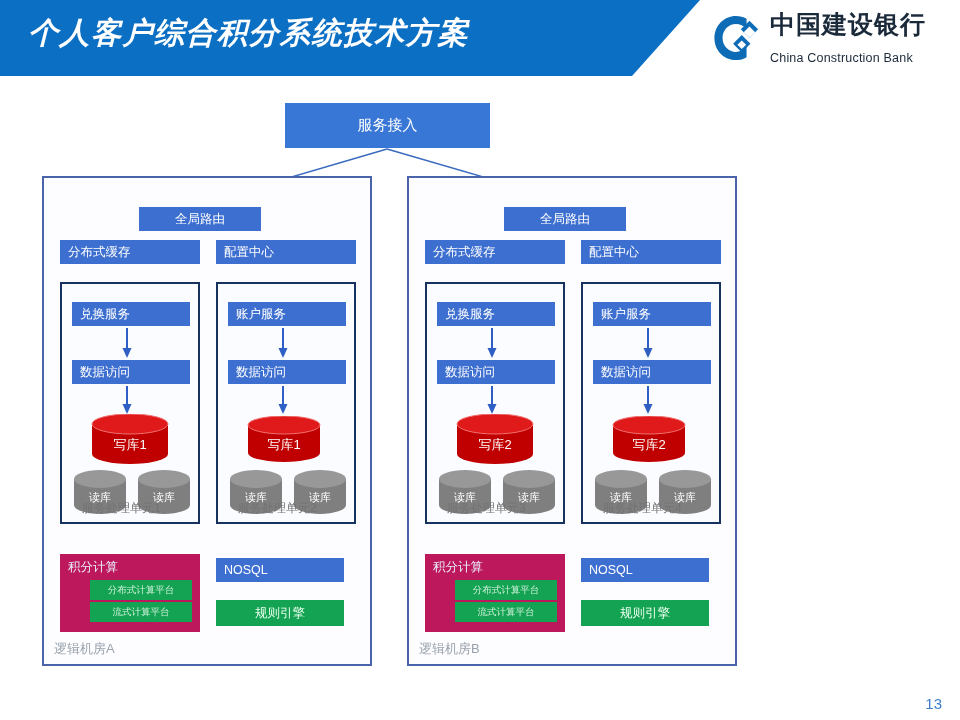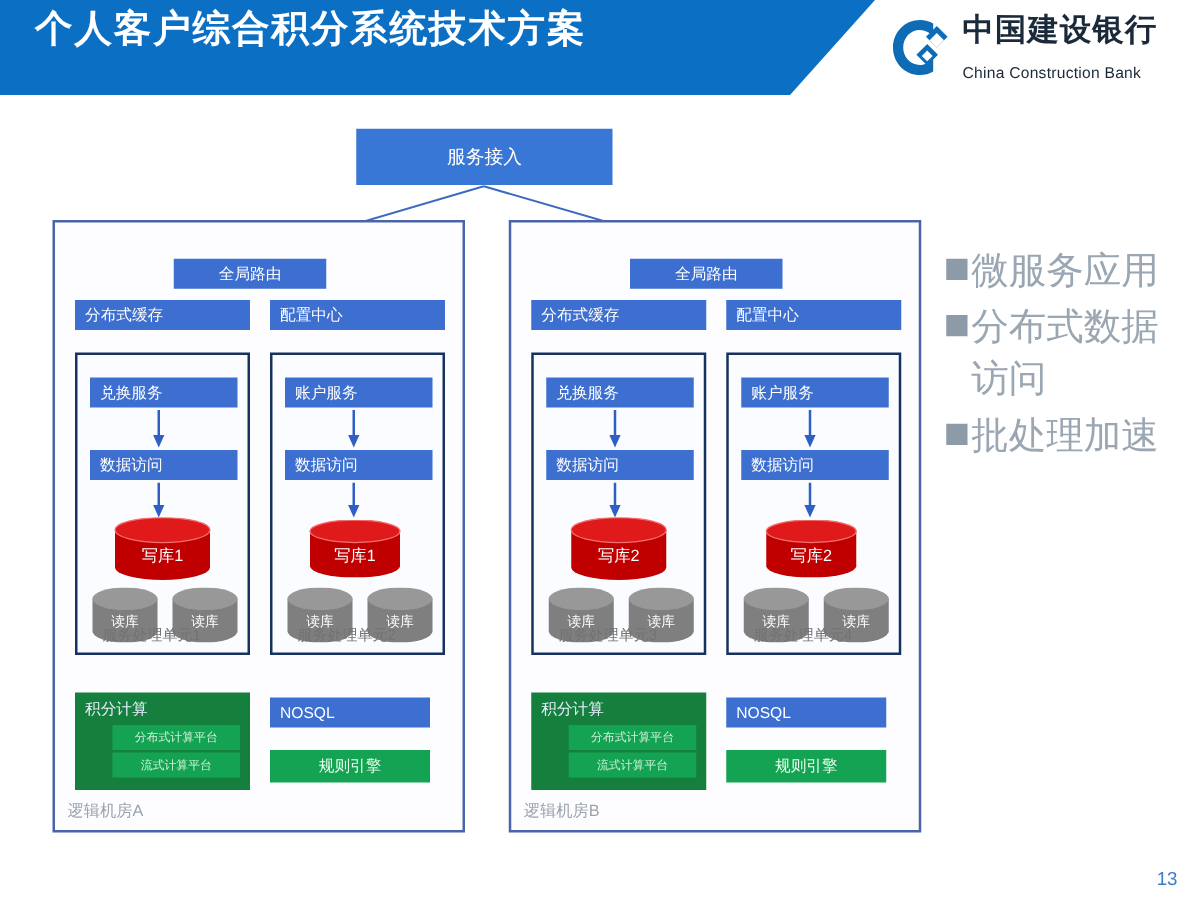--- a/index.html
+++ b/index.html
@@ -11,23 +11,23 @@
   }
   #slide { position: relative; width: 960px; height: 720px; background: #fff; }
 
   
   .header-band {
     position: absolute; left: 0; top: 0; width: 960px; height: 76px;
     background: #0b6fc4;
     clip-path: polygon(0 0, 700px 0, 632px 76px, 0 76px);
   }
   .header-title {
-    position: absolute; left: 28px; top: 3px;
+    position: absolute; left: 28px; top: 13px;
     font-size: 30px; font-weight: bold; color: #ffffff;
-    letter-spacing: 1.5px; white-space: nowrap;
+    letter-spacing: 1.5px; white-space: nowrap; font-style: italic;
   }
   .logo-wrap {
     position: absolute; left: 712px; top: 12px;
     display: flex; align-items: center; gap: 10px;
   }
   .logo-mark { width: 48px; height: 48px; flex: none; }
   .logo-text-block { display: flex; flex-direction: column; line-height: 1; gap: 11px; }
   .logo-cn {
     font-size: 25px; font-weight: bold; color: #1b2a3a;
     letter-spacing: 1px; white-space: nowrap;
@@ -82,21 +82,21 @@
 
   
   .cyl { position: absolute; }
   .cyl-label {
     position: absolute; width: 100%; text-align: center;
     color: #ffffff; font-weight: normal; pointer-events: none;
   }
 
   
   .calc-block {
-    position: absolute; background: #15803d; text-align: right;
+    position: absolute; background: #be185d; text-align: right;
   }
   .calc-title {
     position: absolute; left: 8px; top: 5px;
     color: #e9eeff; font-size: 12.5px;
   }
 
   
   .bullets {
     position: absolute; left: 757px; top: 196px; width: 195px;
   }
@@ -320,30 +320,16 @@
     <div class="calc-block" style="left:16px;top:376px;width:140px;height:78px">
       <div class="calc-title">积分计算</div>
       <div class="greenbox small" style="left:30px;top:26px;width:102px;height:20px">分布式计算平台</div>
       <div class="greenbox small" style="left:30px;top:48px;width:102px;height:20px">流式计算平台</div>
     </div>
 
     <div class="bluebox" style="left:172px;top:380px;width:128px;height:24px">NOSQL</div>
     <div class="greenbox" style="left:172px;top:422px;width:128px;height:26px">规则引擎</div>
   </div>
 
-  <div class="bullets">
-    <div class="bullet-item">
-      <span class="bullet-square"></span>
-      <span class="bullet-text">微服务应用</span>
-    </div>
-    <div class="bullet-item">
-      <span class="bullet-square"></span>
-      <span class="bullet-text">分布式数据访问</span>
-    </div>
-    <div class="bullet-item">
-      <span class="bullet-square"></span>
-      <span class="bullet-text">批处理加速</span>
-    </div>
-  </div>
 
   <div class="page-num">13</div>
 
 </div>
 
 </body></html>

